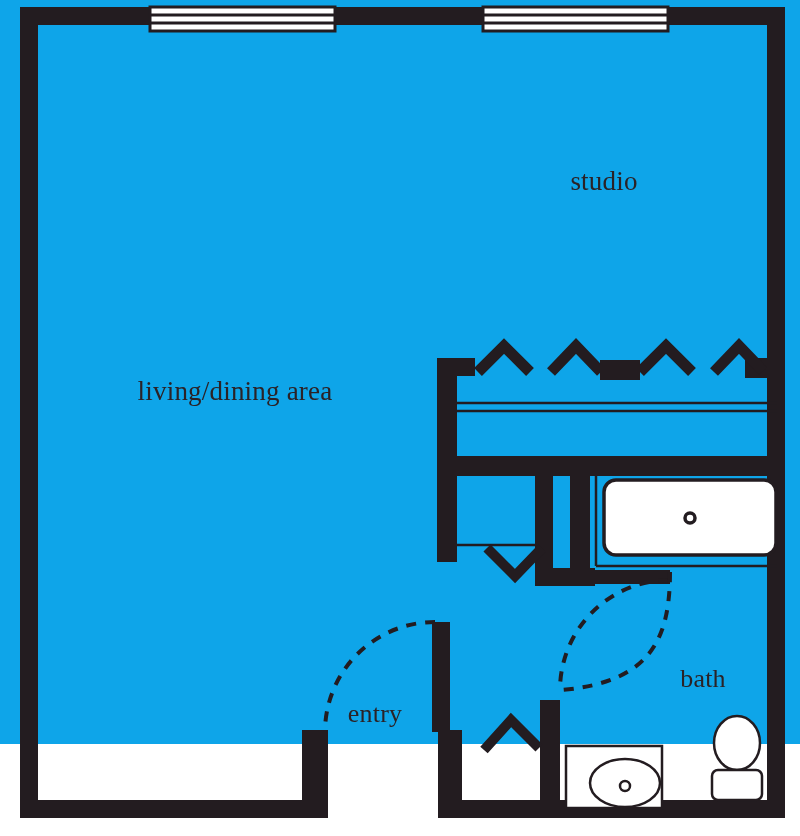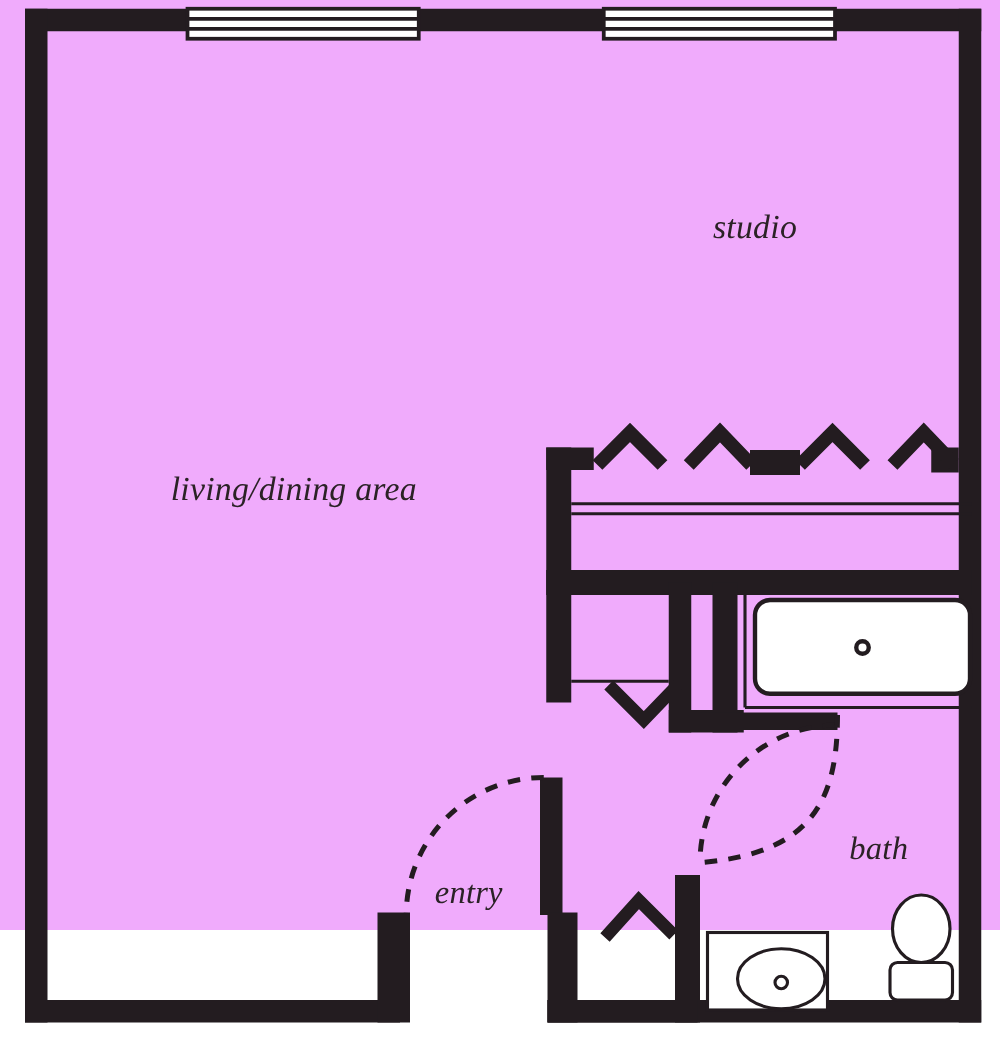--- a/index.html
+++ b/index.html
@@ -10,22 +10,21 @@
   body {
     width: 800px;
     height: 836px;
     font-family: "Liberation Serif", "DejaVu Serif", serif;
     overflow: hidden;
   }
   #floorplan-root {
     position: relative;
     width: 800px;
     height: 744px;
-    background: #f0abfc;
-    font-style: italic;
+    background: #0ea5e9;
   }
   svg#plan {
     display: block;
     width: 800px;
     height: 836px;
   }
   .room-label {
     font-family: "Liberation Serif", "DejaVu Serif", serif;
     fill: #2b2226;
     font-size: 27px;

